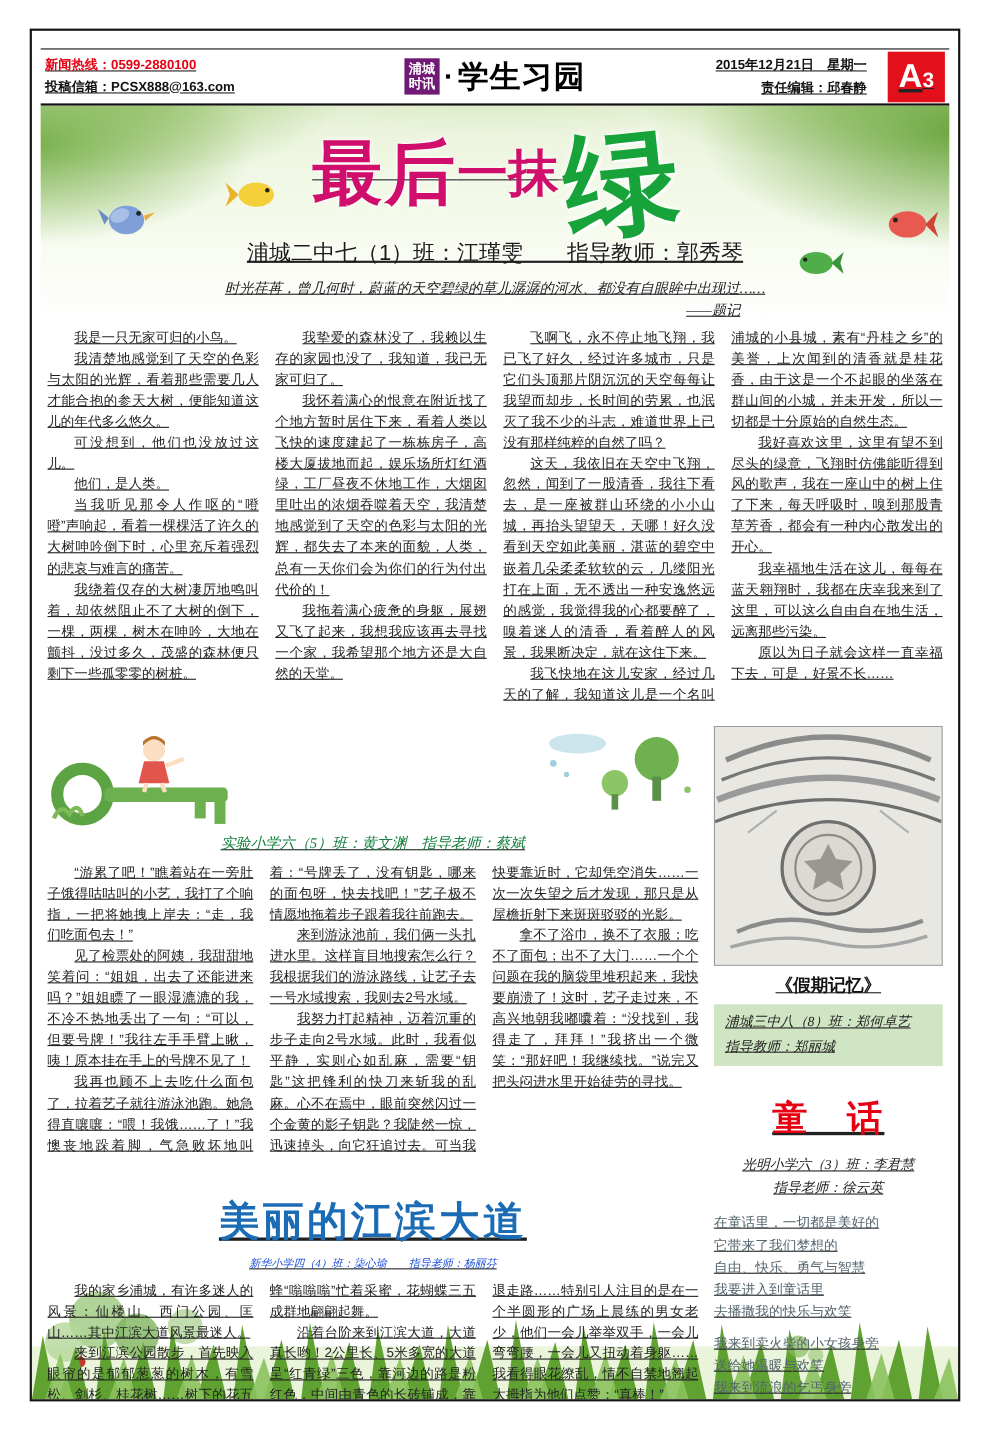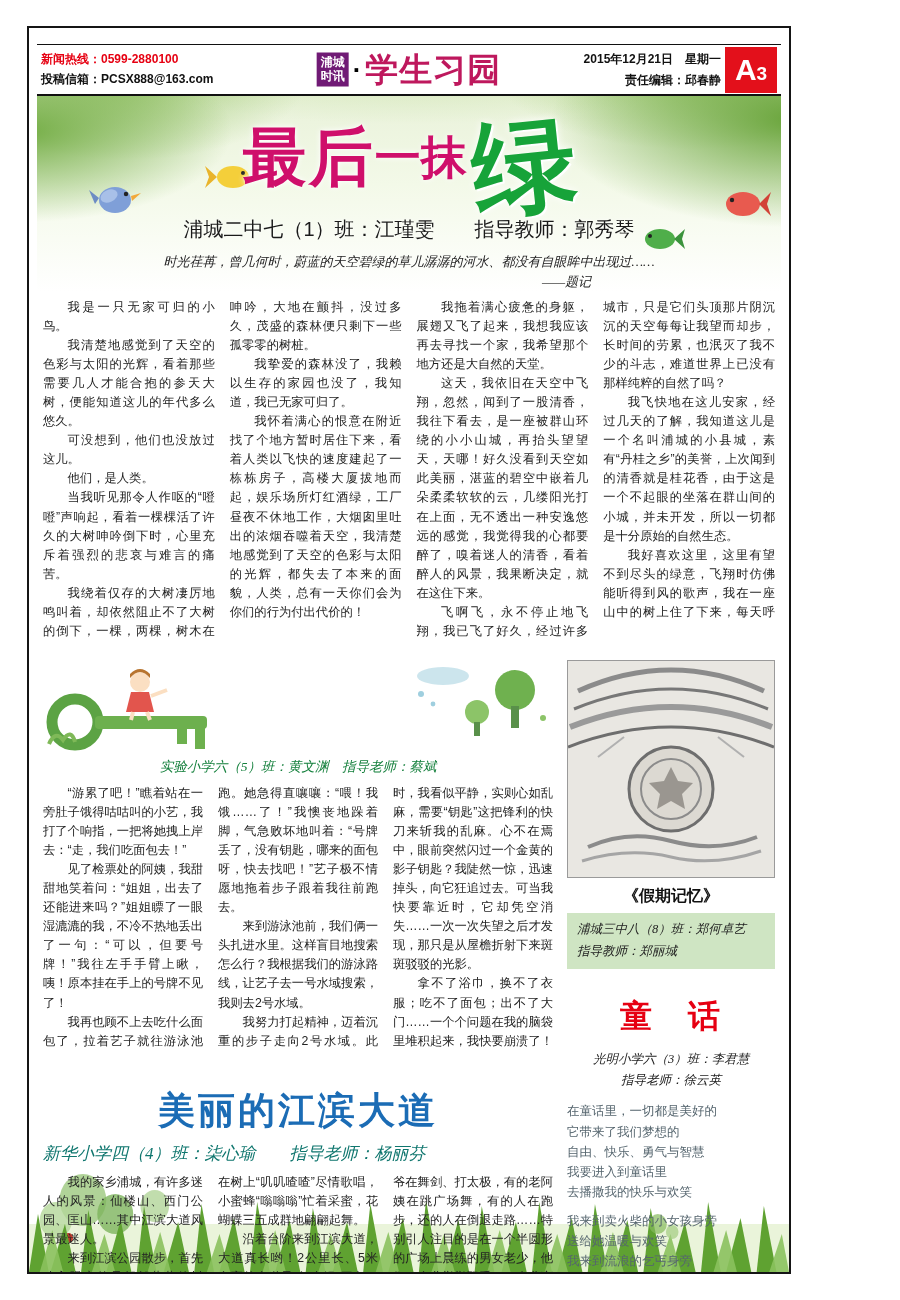--- a/index.html
+++ b/index.html
@@ -1,30 +1,30 @@
 <!DOCTYPE html>
 <html><head>
 <meta charset="utf-8">
 <style>
   * { margin:0; padding:0; box-sizing:border-box; }
   html,body { background:#ffffff; }
   body { font-family:"Liberation Sans","DejaVu Sans",sans-serif; color:#222; }
   .page { position:relative; width:900px; height:1300px; background:#fff; overflow:hidden; }
-  .frame { position:absolute; left:27px; top:26px; width:764px; height:1248px; border:2px solid #151515; background:#fff; overflow:hidden; }
+  .frame { position:absolute; left:27px; top:26px; width:846px; height:1248px; border:2px solid #151515; background:#fff; overflow:hidden;text-decoration:underline; }
 
   
   .header { position:relative; margin:16px 8px 0 8px; border-top:1.5px solid #111; border-bottom:2px solid #111; height:52px; display:flex; align-items:center; justify-content:space-between; padding:0 4px; background:#fff; z-index:5; }
   .hd-left { font-size:12px; font-weight:bold; line-height:1.6; }
   .hd-hotline { color:#e60012; }
   .hd-email { color:#111; }
   .masthead { position:absolute; left:50%; top:50%; transform:translate(-50%,-50%); display:flex; align-items:center; gap:4px; }
   .mast-box { background:#701a75; color:#fff; font-size:12px; font-weight:bold; line-height:1.15; padding:3px 4px; text-align:center; }
-  .mast-title { font-size:33px; font-weight:900; color:#be185d; letter-spacing:1px; font-family:"Liberation Sans",sans-serif; }
+  .mast-title { font-size:28px; font-weight:900; color:#000000; letter-spacing:1px; font-family:"Liberation Sans",sans-serif; }
   .mast-dot { font-size:26px; font-weight:900; color:#000; }
-  .hd-right { display:flex; align-items:center; gap:4px; }
+  .hd-right { display:flex; align-items:center; gap:19px; }
   .hd-date { font-size:12px; text-align:right; line-height:1.7; color:#111; font-weight:bold; }
   .page-badge { width:52px; height:46px; background:#e3101b; color:#fff; display:flex; align-items:center; justify-content:center; font-weight:900; }
   .page-badge .big { font-size:30px; }
   .page-badge .small { font-size:19px; margin-top:8px; }
 
   
   .banner { position:relative; margin:0 8px; height:196px; overflow:visible; background:
     radial-gradient(ellipse 300px 130px at -2% 18%, rgba(110,170,62,.95), rgba(110,170,62,0) 70%),
     radial-gradient(ellipse 260px 120px at 12% -10%, rgba(140,190,90,.8), rgba(140,190,90,0) 70%),
     radial-gradient(ellipse 340px 150px at 102% 12%, rgba(98,160,50,.95), rgba(98,160,50,0) 72%),
@@ -56,21 +56,21 @@
   .a2-titlerow { position:relative; height:96px; }
   .a2-title { position:absolute; left:50%; top:4px; transform:translateX(-44%); white-space:nowrap; }
   .a2-t-black { font-size:52px; font-weight:900; color:#111; letter-spacing:8px; vertical-align:middle; }
   .a2-t-quote { font-size:40px; font-weight:900; color:#111; vertical-align:middle; }
   .a2-t-key { font-size:64px; font-weight:900; color:#a021a2; vertical-align:middle; }
   .a2-byline { text-align:center; font-family:"Liberation Serif",serif; font-style:italic; font-size:13.5px; color:#15803d; margin:2px 0 8px 0; }
   .a2-body { height:284px; column-count:3; }
 
   
   .a3-title { text-align:center; font-size:37px; font-weight:900; color:#1b6cb5; letter-spacing:3px; margin-top:18px; }
-  .a3-byline { text-align:left; font-family:"Liberation Serif",serif; font-style:italic; font-size:17px; color:#0f766e; margin:6px 0 8px 0; }
+  .a3-byline { text-align:center; font-family:"Liberation Serif",serif; font-style:italic; font-size:10px; color:#1d4ed8; margin:6px 0 8px 0; }
   .a3-body { height:226px; column-count:3; }
 
   
   .artwork { width:100%; height:218px; border:1px solid #9a9a9a; background:#e8e6e1; position:relative; overflow:hidden; }
   .art-caption { text-align:center; font-size:16px; font-weight:900; color:#111; margin-top:8px; }
   .art-byline { background:#cfe5c3; font-family:"Liberation Serif",serif; font-style:italic; font-size:12.5px; color:#222; line-height:1.75; padding:6px 10px; margin-top:6px; }
   .poem-title { text-align:center; color:#e60012; font-size:32px; font-weight:900; margin-top:26px; letter-spacing:2px; }
   .poem-byline { text-align:center; font-family:"Liberation Serif",serif; font-style:italic; font-size:12.5px; color:#222; line-height:1.7; margin-top:10px; }
   .poem { margin-top:10px; font-size:12.5px; color:#55656e; line-height:1.62; }
   .poem p { min-height:8px; }
@@ -147,22 +147,22 @@
       <div>
           <p>我是一只无家可归的小鸟。</p>
           <p>我清楚地感觉到了天空的色彩与太阳的光辉，看着那些需要几人才能合抱的参天大树，便能知道这儿的年代多么悠久。</p>
           <p>可没想到，他们也没放过这儿。</p>
           <p>他们，是人类。</p>
           <p>当我听见那令人作呕的“噔噔”声响起，看着一棵棵活了许久的大树呻吟倒下时，心里充斥着强烈的悲哀与难言的痛苦。</p>
           <p>我绕着仅存的大树凄厉地鸣叫着，却依然阻止不了大树的倒下，一棵，两棵，树木在呻吟，大地在颤抖，没过多久，茂盛的森林便只剩下一些孤零零的树桩。</p>
           <p>我挚爱的森林没了，我赖以生存的家园也没了，我知道，我已无家可归了。</p>
           <p>我怀着满心的恨意在附近找了个地方暂时居住下来，看着人类以飞快的速度建起了一栋栋房子，高楼大厦拔地而起，娱乐场所灯红酒绿，工厂昼夜不休地工作，大烟囱里吐出的浓烟吞噬着天空，我清楚地感觉到了天空的色彩与太阳的光辉，都失去了本来的面貌，人类，总有一天你们会为你们的行为付出代价的！</p>
           <p>我拖着满心疲惫的身躯，展翅又飞了起来，我想我应该再去寻找一个家，我希望那个地方还是大自然的天堂。</p>
+          <p>飞啊飞，永不停止地飞翔，我已飞了好久，经过许多城市，只是它们头顶那片阴沉沉的天空每每让我望而却步，长时间的劳累，也泯灭了我不少的斗志，难道世界上已没有那样纯粹的自然了吗？</p>
           <p>这天，我依旧在天空中飞翔，忽然，闻到了一股清香，我往下看去，是一座被群山环绕的小小山城，再抬头望望天，天哪！好久没看到天空如此美丽，湛蓝的碧空中嵌着几朵柔柔软软的云，几缕阳光打在上面，无不透出一种安逸悠远的感觉，我觉得我的心都要醉了，嗅着迷人的清香，看着醉人的风景，我果断决定，就在这住下来。</p>
-          <p>飞啊飞，永不停止地飞翔，我已飞了好久，经过许多城市，只是它们头顶那片阴沉沉的天空每每让我望而却步，长时间的劳累，也泯灭了我不少的斗志，难道世界上已没有那样纯粹的自然了吗？</p>
           <p>我飞快地在这儿安家，经过几天的了解，我知道这儿是一个名叫浦城的小县城，素有“丹桂之乡”的美誉，上次闻到的清香就是桂花香，由于这是一个不起眼的坐落在群山间的小城，并未开发，所以一切都是十分原始的自然生态。</p>
           <p>我好喜欢这里，这里有望不到尽头的绿意，飞翔时仿佛能听得到风的歌声，我在一座山中的树上住了下来，每天呼吸时，嗅到那股青草芳香，都会有一种内心散发出的开心。</p>
           <p>我幸福地生活在这儿，每每在蓝天翱翔时，我都在庆幸我来到了这里，可以这么自由自在地生活，远离那些污染。</p>
           <p>原以为日子就会这样一直幸福下去，可是，好景不长……</p>
         </div>
 
     </div>
 
     <div class="lower">
       <div class="lower-left">

